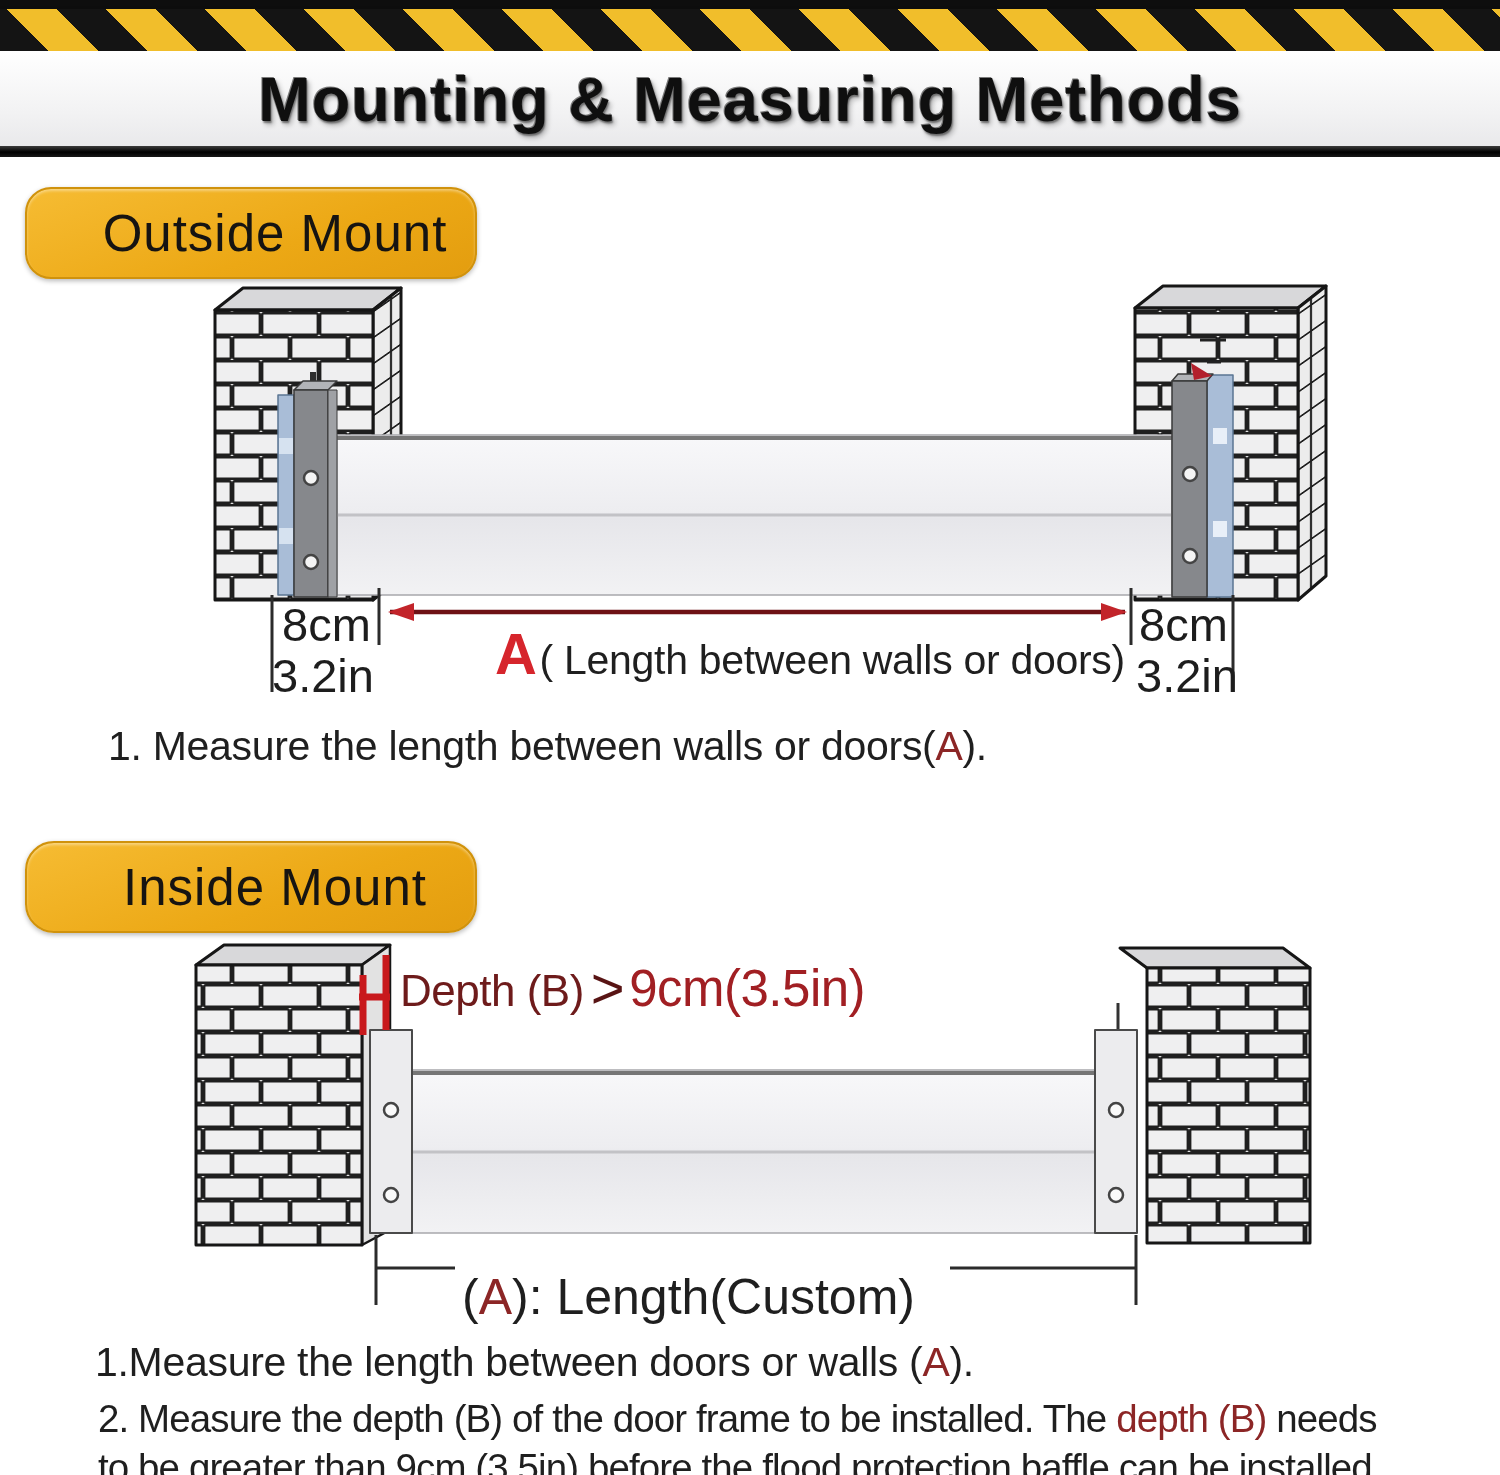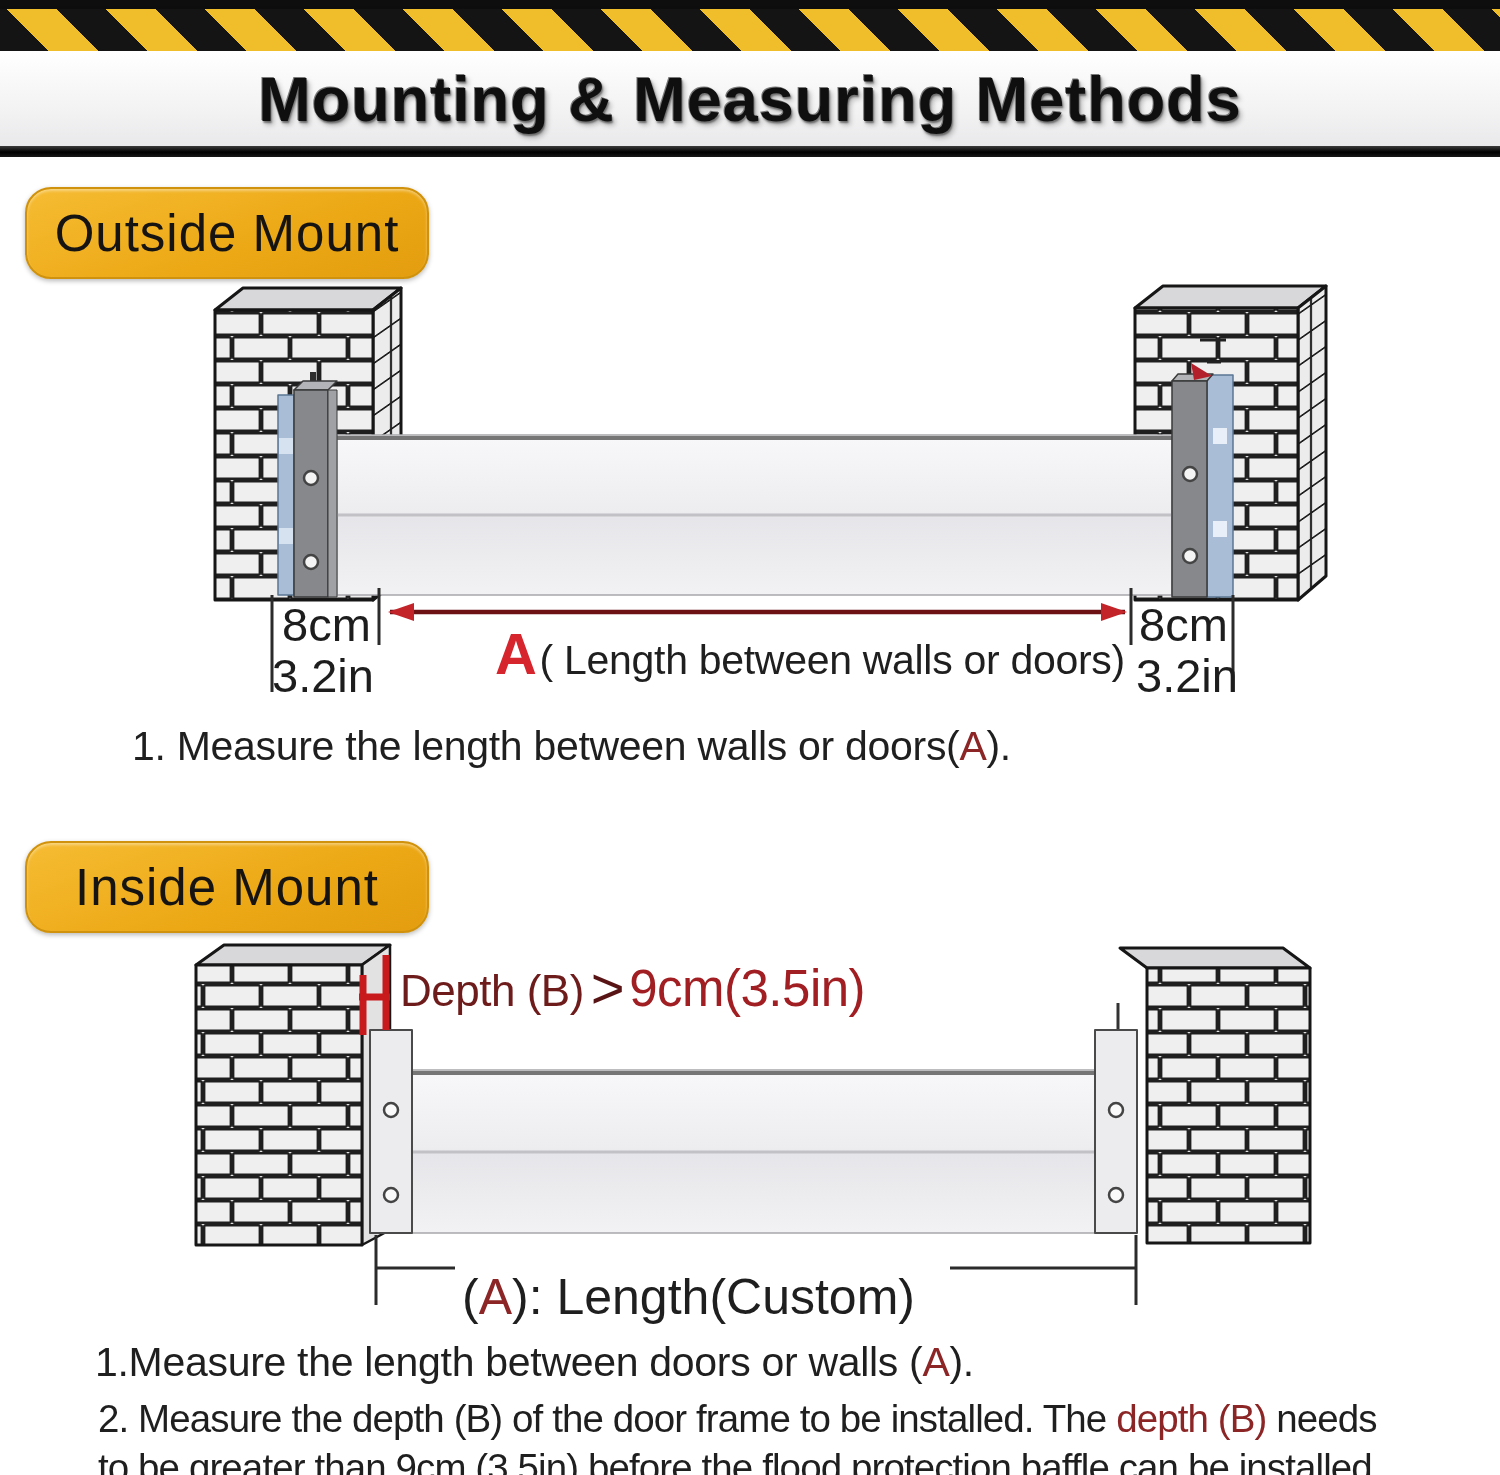--- a/index.html
+++ b/index.html
@@ -18,23 +18,23 @@
           text-shadow:-1px -1px 0 #7a7a7a,1px 2px 2px rgba(0,0,0,.45),3px 4px 5px rgba(0,0,0,.25);}
   .header-rule{position:absolute;left:0;top:146px;width:1500px;height:11px;
           background:linear-gradient(180deg,#3c3c3c,#000 55%,#181818);}
 
   
   .badge{position:absolute;left:25px;width:400px;height:88px;border-radius:26px;
          background:linear-gradient(160deg,#f6bc33,#eca815 60%,#e39d0f);
          border:2px solid #d0920c;
          box-shadow:0 2px 5px rgba(0,0,0,.28),inset 0 2px 3px rgba(255,255,255,.4);
          display:flex;align-items:center;justify-content:center;
-         font-size:51px;color:#161412;letter-spacing:1px;}
+         font-size:51px;color:#161412;letter-spacing:1px;padding-left:48px;}
   .badge-outside{top:187px;}
-  .badge-inside{top:841px;}
+  .badge-inside{top:841px;border-radius:29px;}
 
   
   .draw{position:absolute;left:0;top:0;z-index:1;}
 
   
   .ovl{position:absolute;z-index:2;white-space:nowrap;}
   .dim-label{font-size:47px;color:#1d1d1d;text-align:center;}
   .arrow-label{display:flex;align-items:baseline;font-size:41px;letter-spacing:-0.3px;color:#222;}
   .depth-label{display:flex;align-items:baseline;font-size:44px;letter-spacing:-0.5px;}
   .length-label{font-size:50px;color:#1d1d1d;}
@@ -192,21 +192,21 @@
   <div class="ovl dim-label" style="left:282px;top:597px;">8cm</div>
   <div class="ovl dim-label" style="left:272px;top:648px;">3.2in</div>
   <div class="ovl dim-label" style="left:1139px;top:597px;">8cm</div>
   <div class="ovl dim-label" style="left:1136px;top:648px;">3.2in</div>
 
   <div class="ovl arrow-label" style="left:495px;top:625px;">
       <span class="seg-abig">A</span>
       <span class="seg-ink">( Length between walls or doors)</span>
     </div>
 
-  <div class="ovl step" style="left:108px;top:722px;margin-left:24px;"><span class="seg-ink">1. Measure the length between walls or doors(</span><span class="seg-red">A</span><span class="seg-ink">).</span></div>
+  <div class="ovl step" style="left:108px;top:722px;"><span class="seg-ink">1. Measure the length between walls or doors(</span><span class="seg-red">A</span><span class="seg-ink">).</span></div>
 
   <div class="ovl depth-label" style="left:400px;top:952px;">
       <span class="seg-maroon">Depth (B) </span>
       <span class="seg-gt">&gt;</span>
       <span class="seg-red2">9cm(3.5in)</span>
     </div>
   <div class="ovl length-label" style="left:462px;top:1256px;margin-top:12px;"><span class="seg-ink">(</span><span class="seg-red">A</span><span class="seg-ink">): Length(Custom)</span></div>
 
   <div class="ovl step" style="left:95px;top:1338px;"><span class="seg-ink">1.Measure the length between doors or walls (</span><span class="seg-red">A</span><span class="seg-ink">).</span></div>
   <div class="ovl step-small" style="left:98px;top:1394px;"><span class="seg-ink">2. Measure the depth (B) of the door frame to be installed. The </span><span class="seg-red">depth (B)</span><span class="seg-ink"> needs</span><br><span class="seg-ink">to be greater than 9cm (3.5in) before the flood protection baffle can be installed.</span></div>

